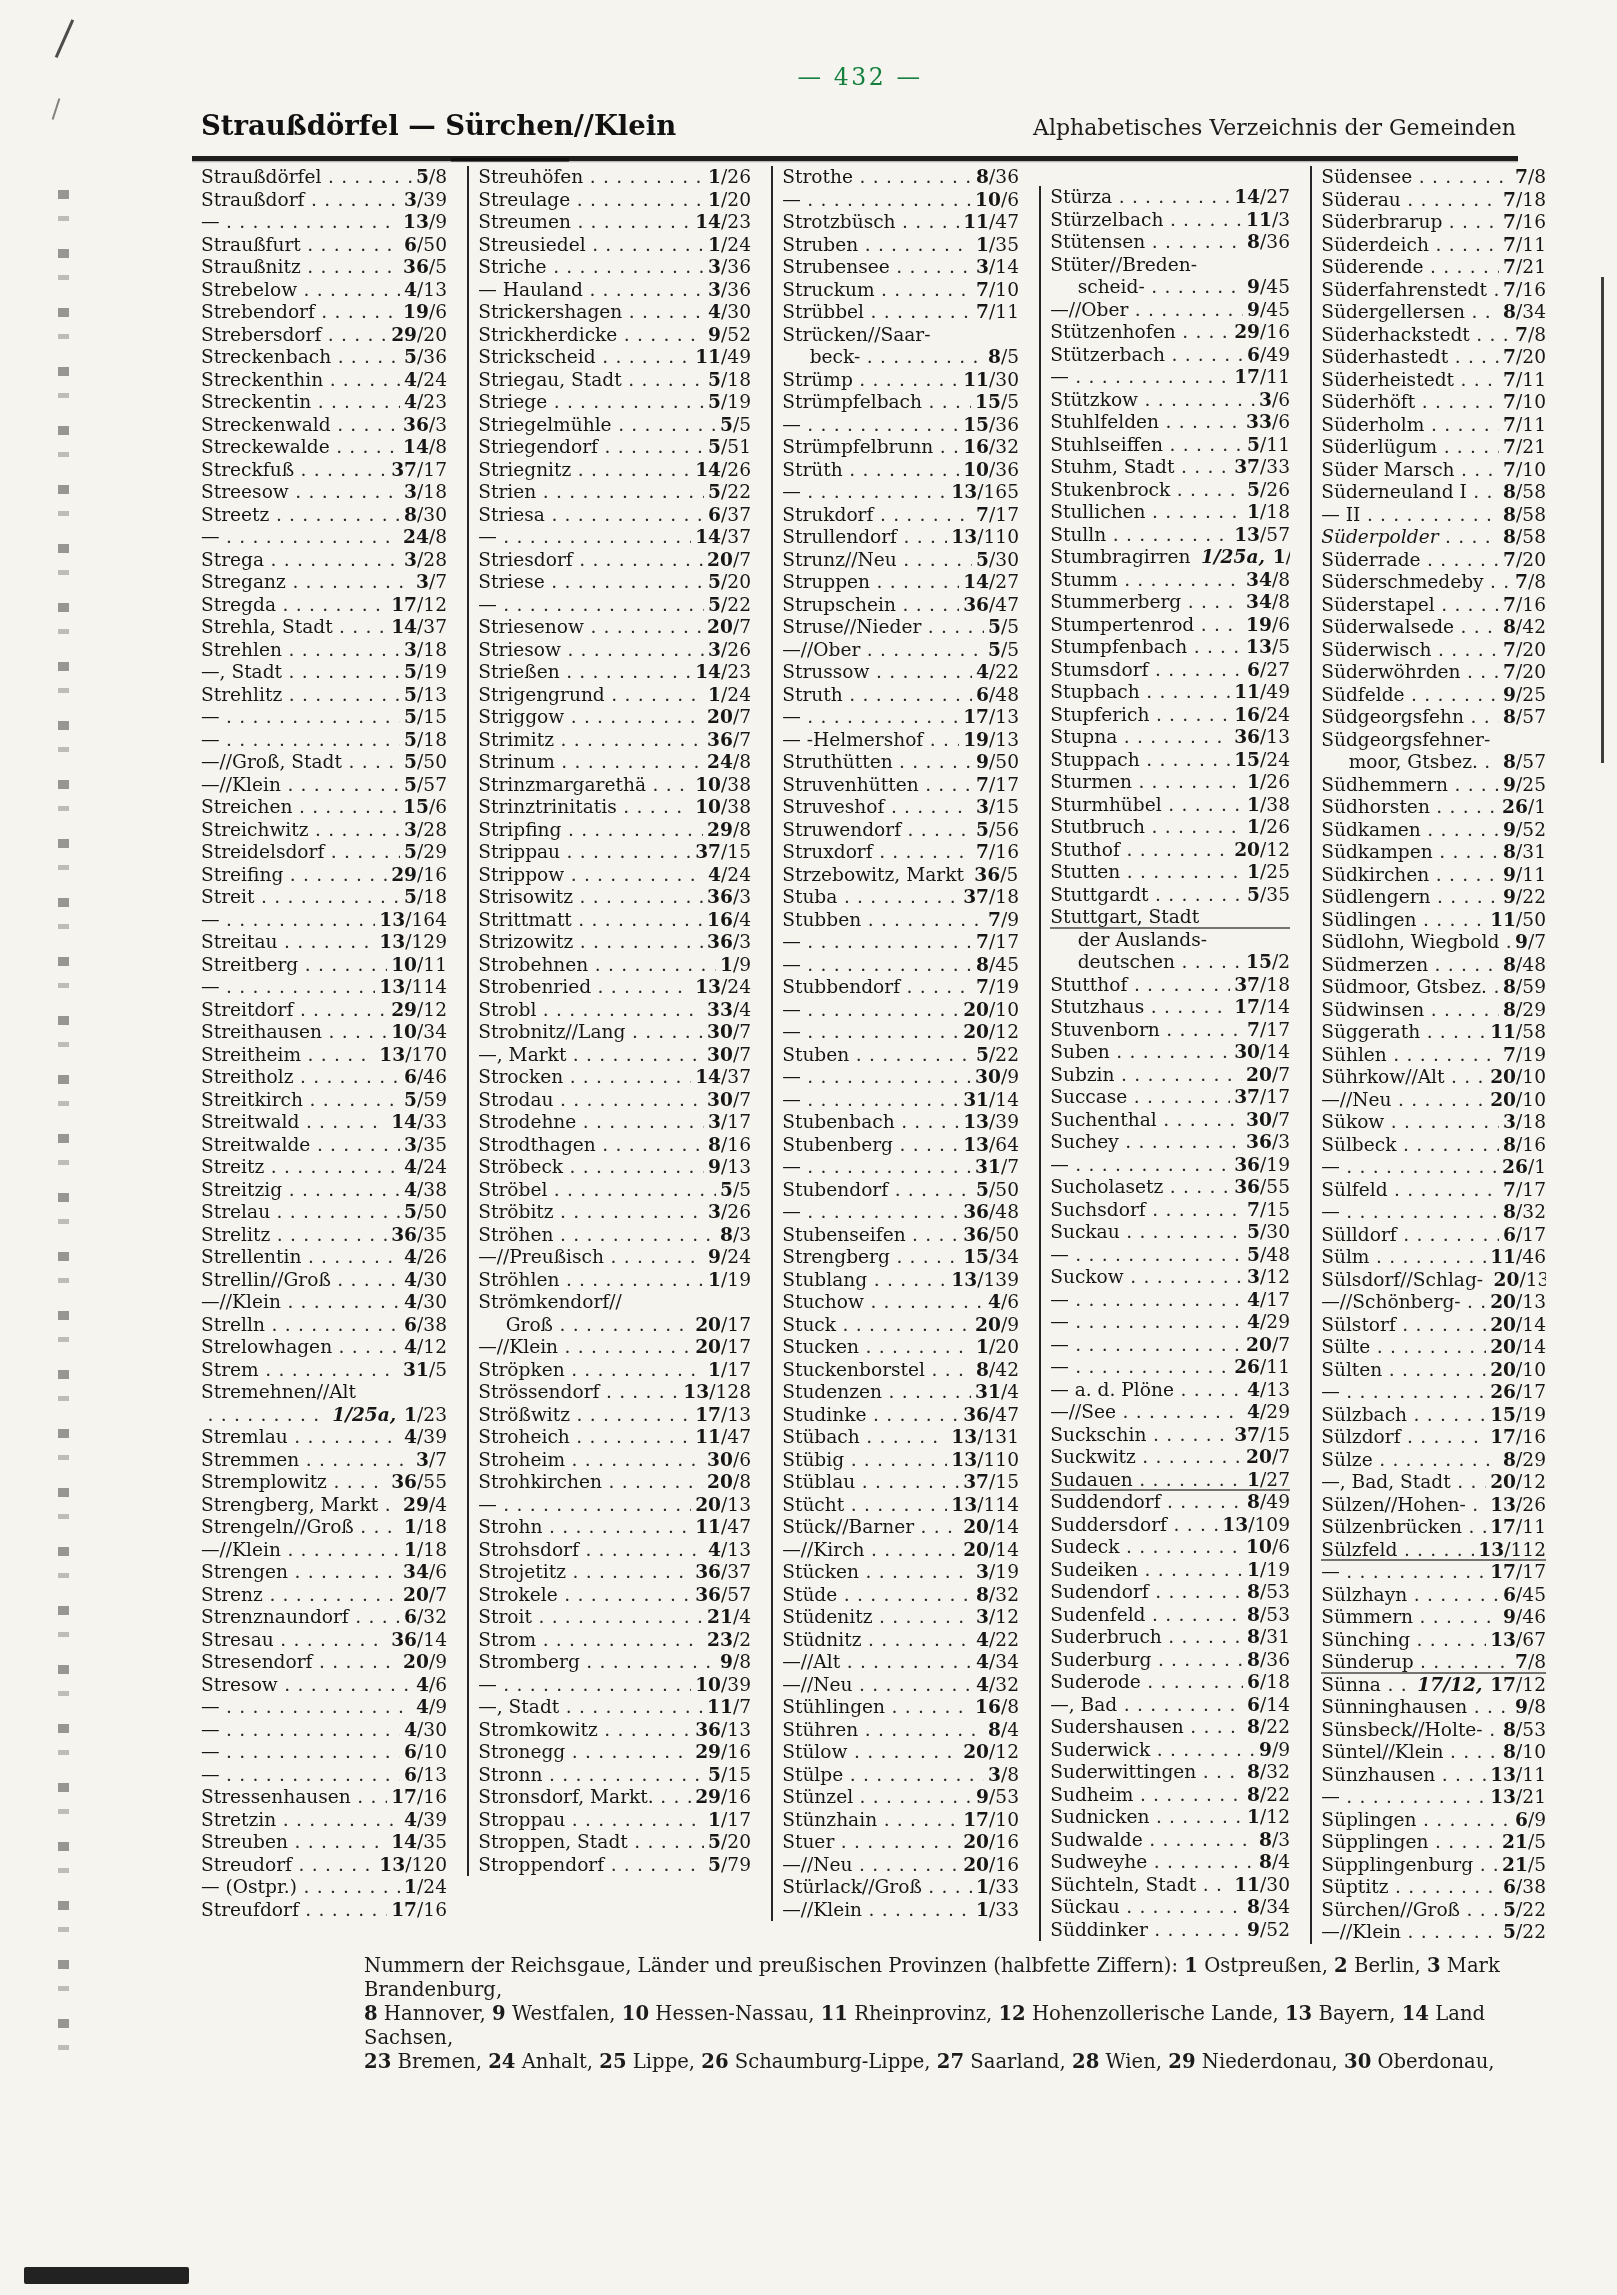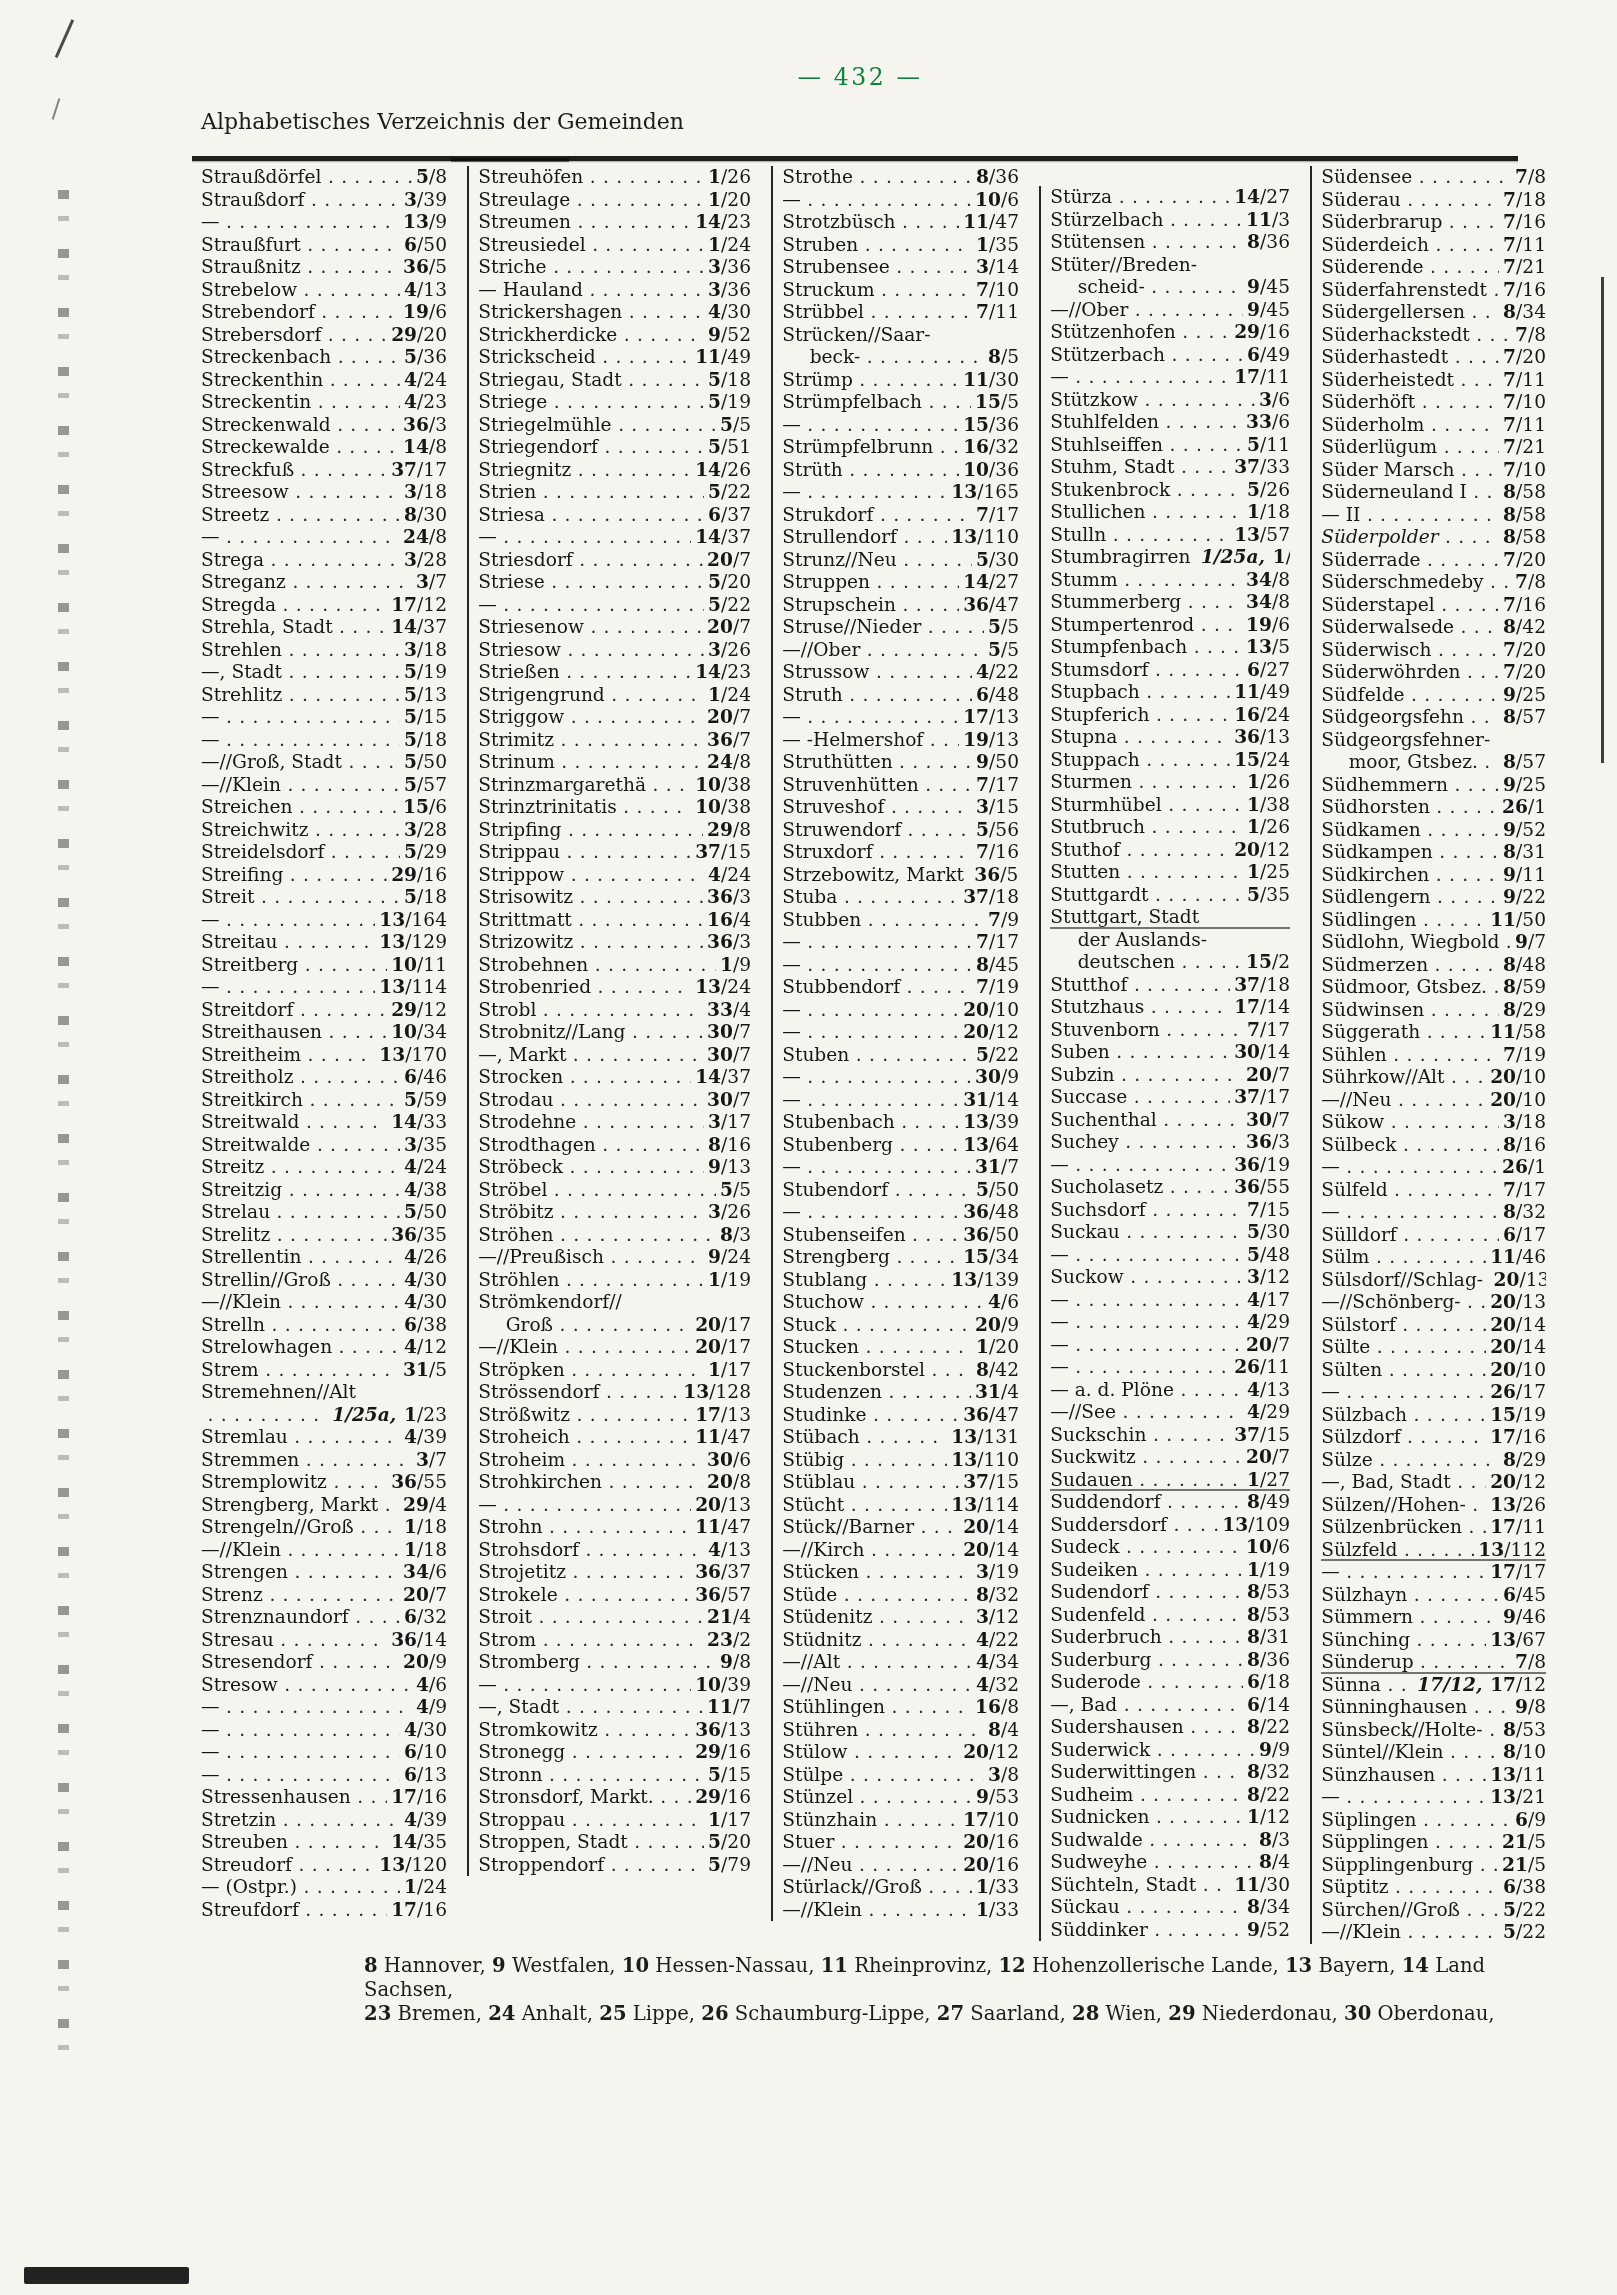--- a/index.html
+++ b/index.html
@@ -45,20 +45,21 @@
   .art-slash1{left:63px;top:18.3px;width:2.6px;height:41px;background:#222;transform:rotate(24deg);opacity:.8;}
   .art-slash2{left:55px;top:98px;width:2px;height:22px;background:#333;transform:rotate(18deg);opacity:.6;}
   .art-top-smudge{left:451px;top:158px;width:118px;height:3.9px;background:#000;opacity:.5;filter:blur(0.7px);}
 </style>
 </head>
 <body>
 
 <div class="page-number">— 432 —</div>
 
 <div class="header">
+  <div class="header-left">Straußdörfel — Sürchen//Klein</div>
   <div class="header-right">Alphabetisches Verzeichnis der Gemeinden</div>
 </div>
 
 <div class="rule"></div>
 
 <div class="columns">
   <div class="col col1">
       <div class="row">
         <span class="nm">Straußdörfel</span>
         <span class="ld"></span>
@@ -1998,20 +1999,21 @@
       </div>
       <div class="row">
         <span class="nm">—//Klein</span>
         <span class="ld"></span>
         <span class="vl"><b>5</b>/22</span>
       </div>
     </div>
 </div>
 
 <div class="footer">
+    <div><span>Nummern der Reichsgaue, Länder und preußischen Provinzen (halbfette Ziffern): </span><b>1</b><span> Ostpreußen, </span><b>2</b><span> Berlin, </span><b>3</b><span> Mark Brandenburg,</span></div>
     <div><b>8</b><span> Hannover, </span><b>9</b><span> Westfalen, </span><b>10</b><span> Hessen-Nassau, </span><b>11</b><span> Rheinprovinz, </span><b>12</b><span> Hohenzollerische Lande, </span><b>13</b><span> Bayern, </span><b>14</b><span> Land Sachsen,</span></div>
     <div><b>23</b><span> Bremen, </span><b>24</b><span> Anhalt, </span><b>25</b><span> Lippe, </span><b>26</b><span> Schaumburg-Lippe, </span><b>27</b><span> Saarland, </span><b>28</b><span> Wien, </span><b>29</b><span> Niederdonau, </span><b>30</b><span> Oberdonau,</span></div>
   </div>
 
 <div class="art art-left-streak"></div>
 <div class="art art-right-line"></div>
 <div class="art art-bottom-blob"></div>
 <div class="art art-slash1"></div>
 <div class="art art-slash2"></div>
 <div class="art art-top-smudge"></div>

